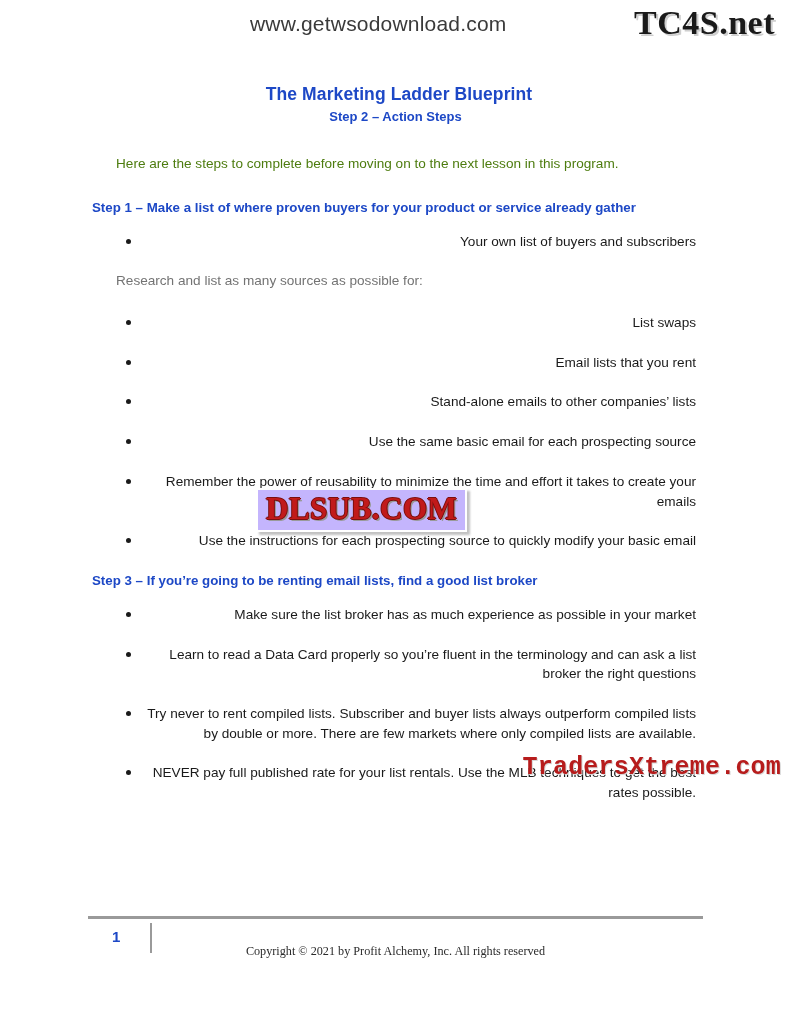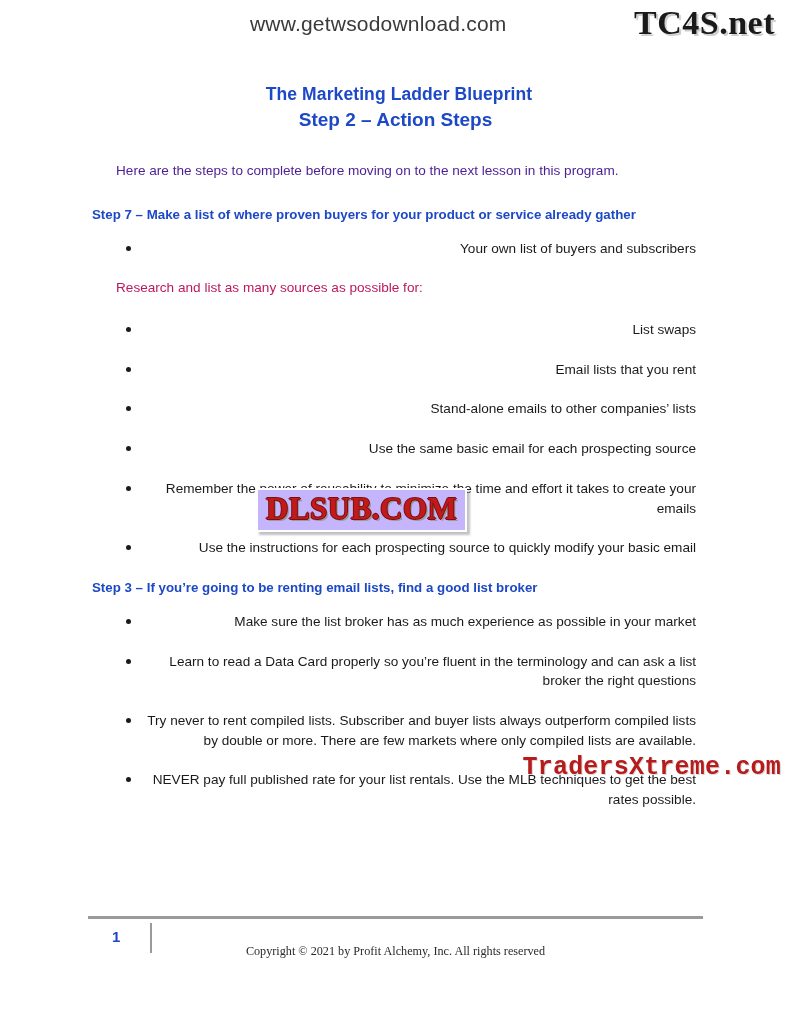--- a/index.html
+++ b/index.html
@@ -59,33 +59,33 @@
     color: #1d48c6;
     font-size: 17.5px;
     font-weight: bold;
     margin: 0 0 4px 0;
     letter-spacing: 0.1px;
     padding-left: 7px;
   }
   .subtitle {
     text-align: center;
     color: #1d48c6;
-    font-size: 19px;
+    font-size: 13px;
     font-weight: bold;
     margin: 0 0 30px 0;
   }
 
   .content {
     margin-left: 116px;
     margin-right: 95px;
   }
 
   p.intro {
     font-size: 13.6px;
-    color: #4c1d95;
+    color: #4d7c0f;
     margin: 0 0 24px 0;
     line-height: 1.45;
   }
 
   .step-head {
     color: #1d48c6;
     font-weight: bold;
     font-size: 13.3px;
     margin: 0 0 14px -24px;
     line-height: 1.5;
@@ -111,21 +111,21 @@
     left: 10px;
     top: 7px;
     width: 5px;
     height: 5px;
     background: #1a1a1a;
     border-radius: 50%;
   }
 
   p.plain {
     font-size: 13.6px;
-    color: #be185d;
+    color: #737373;
     margin: 0 0 22px 0;
     line-height: 1.45;
   }
 
   
   .dlsub {
     position: absolute;
     top: 488px;
     left: 256px;
     font-family: "Liberation Serif", serif;
@@ -204,21 +204,21 @@
   <div class="doc">
 
     <h1 class="title">The Marketing Ladder Blueprint</h1>
     <h2 class="subtitle">Step 2 – Action Steps</h2>
 
     <div class="content">
 
       <p class="intro">Here are the steps to complete before moving on to the next lesson in this program.</p>
 
       <div>
-        <div class="step-head">Step 7 – Make a list of where proven buyers for your product or service already gather</div>
+        <div class="step-head">Step 1 – Make a list of where proven buyers for your product or service already gather</div>
         <ul class="bullets">
           <li>Your own list of buyers and subscribers</li>
         </ul>
         <p class="plain">Research and list as many sources as possible for:</p>
         <ul class="bullets">
           <li>List swaps</li>
           <li>Email lists that you rent</li>
           <li>Stand-alone emails to other companies’ lists</li>
         </ul>
       </div>

